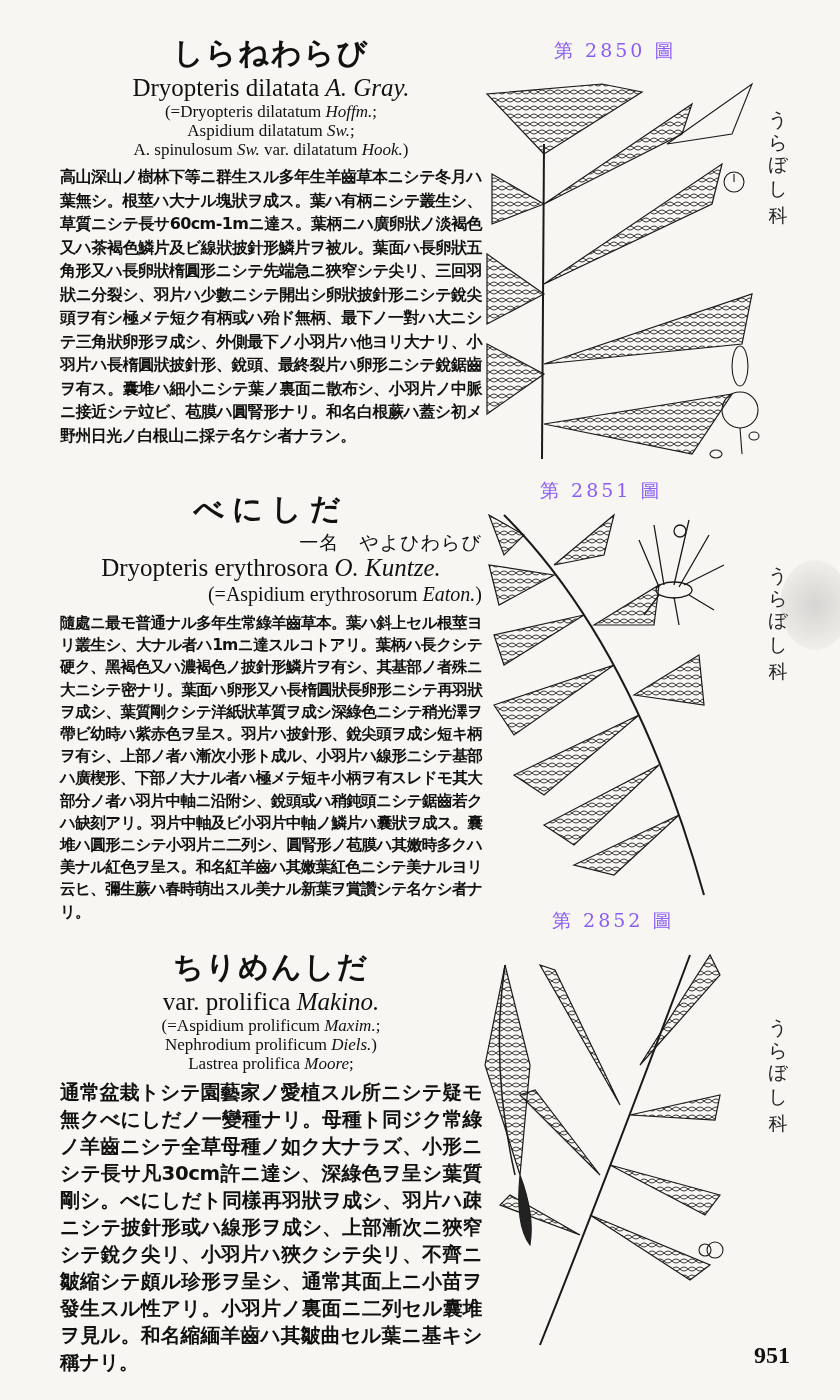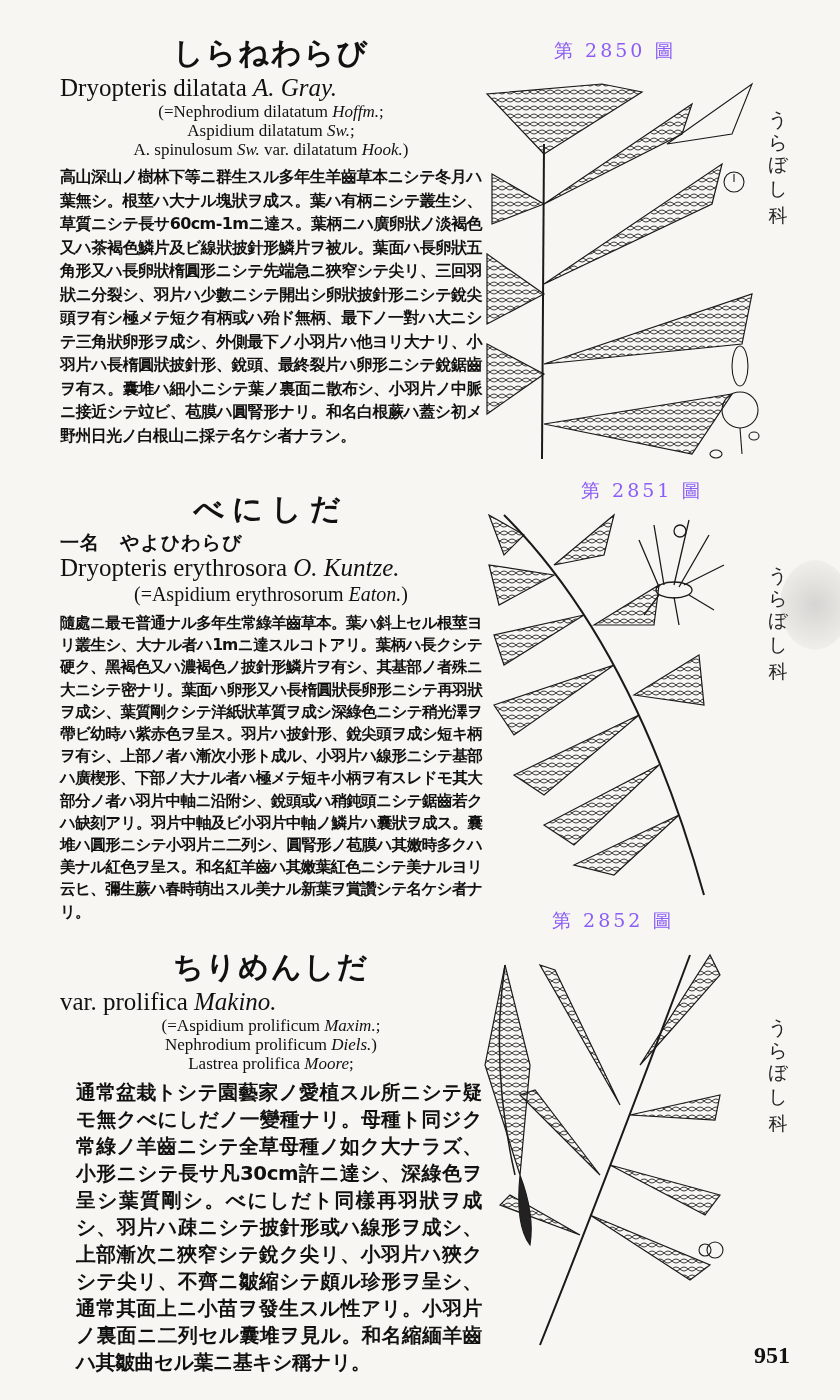--- a/index.html
+++ b/index.html
@@ -8,80 +8,80 @@
     background:#f7f6f2;
     font-family:"DejaVu Serif", "Liberation Serif", serif;
     color:#111;
   }
   .col-text { position:absolute; left:60px; width:422px; }
   .jp-title {
     text-align:center; font-family:"DejaVu Sans", sans-serif; font-weight:bold;
     font-size:30px; letter-spacing:2px; line-height:34px; margin:4px;
   }
   .jp-alt {
-    text-align:left; font-family:"DejaVu Sans", sans-serif; font-weight:bold;
+    text-align:right; font-family:"DejaVu Sans", sans-serif; font-weight:normal;
     font-size:19px; line-height:24px; margin:0; letter-spacing:1px;
   }
   .sci {
-    font-family:"Liberation Serif", serif; font-size:25px; line-height:28px; margin:0;
+    text-align:center; font-family:"Liberation Serif", serif; font-size:25px; line-height:28px; margin:0;
   }
   .sci i { font-style:italic; }
   .syn {
     text-align:center; font-family:"Liberation Serif", serif; font-size:17px; line-height:19px; margin:0;
   }
   .body-text {
     font-family:"DejaVu Sans", sans-serif; font-size:16px; line-height:23.5px;
     text-align:justify; margin:6px 0 0 0; letter-spacing:-0.6px; font-weight:bold;
   }
   .body-small { font-size:15.6px; line-height:22.2px; letter-spacing:-0.9px; }
-  .body-big { font-size:19.8px; line-height:27px; letter-spacing:-0.4px;margin-left:16px; }
+  .body-big { font-size:19.8px; line-height:27px; letter-spacing:-0.4px; }
   .fig-label {
     position:absolute; font-family:"DejaVu Serif", serif; font-size:19px; letter-spacing:3px; color:#8b5cf6;
   }
   .family {
     position:absolute; writing-mode:vertical-rl; font-family:"DejaVu Sans", sans-serif;
     font-size:19px; letter-spacing:2px; color:#222;
   }
   .plate { position:absolute; }
   .page-num {
     position:absolute; left:754px; top:1342px; font-family:"Liberation Serif", serif; font-weight:bold; font-size:24px;
   }
   .smudge { position:absolute; border-radius:50%; background:radial-gradient(circle, rgba(150,150,150,0.35), rgba(150,150,150,0)); }
 </style>
 </head>
 <body>
 
 <div class="col-text" style="top:32px;">
   <h1 class="jp-title">しらねわらび</h1>
   <p class="sci"><span>Dryopteris dilatata</span> <i>A. Gray.</i></p>
-  <p class="syn"><span>(=Nephrodium dilatatum </span><i>Hoffm.</i><span>;</span></p>
+  <p class="syn"><span>(=Dryopteris dilatatum </span><i>Hoffm.</i><span>;</span></p>
   <p class="syn"><span>Aspidium dilatatum </span><i>Sw.</i><span>;</span></p>
   <p class="syn"><span>A. spinulosum </span><i>Sw.</i><span> var. dilatatum </span><i>Hook.</i><span>)</span></p>
   <p class="body-text">高山深山ノ樹林下等ニ群生スル多年生羊齒草本ニシテ冬月ハ葉無シ。根莖ハ大ナル塊狀ヲ成ス。葉ハ有柄ニシテ叢生シ、草質ニシテ長サ60cm-1mニ達ス。葉柄ニハ廣卵狀ノ淡褐色又ハ茶褐色鱗片及ビ線狀披針形鱗片ヲ被ル。葉面ハ長卵狀五角形又ハ長卵狀楕圓形ニシテ先端急ニ狹窄シテ尖リ、三回羽狀ニ分裂シ、羽片ハ少數ニシテ開出シ卵狀披針形ニシテ銳尖頭ヲ有シ極メテ短ク有柄或ハ殆ド無柄、最下ノ一對ハ大ニシテ三角狀卵形ヲ成シ、外側最下ノ小羽片ハ他ヨリ大ナリ、小羽片ハ長楕圓狀披針形、銳頭、最終裂片ハ卵形ニシテ銳鋸齒ヲ有ス。囊堆ハ細小ニシテ葉ノ裏面ニ散布シ、小羽片ノ中脈ニ接近シテ竝ビ、苞膜ハ圓腎形ナリ。和名白根蕨ハ蓋シ初メ野州日光ノ白根山ニ採テ名ケシ者ナラン。</p>
 </div>
 
 <div class="col-text" style="top:488px;">
   <h1 class="jp-title" style="letter-spacing:8px;">べにしだ</h1>
   <p class="jp-alt">一名　やよひわらび</p>
   <p class="sci"><span>Dryopteris erythrosora</span> <i>O. Kuntze.</i></p>
-  <p class="syn" style="font-size:20px;line-height:24px;"><span>(=Aspidium erythrosorum </span><i>Eaton.</i><span>)</span></p>
+  <p class="syn" style="font-size:20px;line-height:24px;text-align:right;"><span>(=Aspidium erythrosorum </span><i>Eaton.</i><span>)</span></p>
   <p class="body-text body-small">隨處ニ最モ普通ナル多年生常綠羊齒草本。葉ハ斜上セル根莖ヨリ叢生シ、大ナル者ハ1mニ達スルコトアリ。葉柄ハ長クシテ硬ク、黑褐色又ハ濃褐色ノ披針形鱗片ヲ有シ、其基部ノ者殊ニ大ニシテ密ナリ。葉面ハ卵形又ハ長楕圓狀長卵形ニシテ再羽狀ヲ成シ、葉質剛クシテ洋紙狀革質ヲ成シ深綠色ニシテ稍光澤ヲ帶ビ幼時ハ紫赤色ヲ呈ス。羽片ハ披針形、銳尖頭ヲ成シ短キ柄ヲ有シ、上部ノ者ハ漸次小形ト成ル、小羽片ハ線形ニシテ基部ハ廣楔形、下部ノ大ナル者ハ極メテ短キ小柄ヲ有スレドモ其大部分ノ者ハ羽片中軸ニ沿附シ、銳頭或ハ稍鈍頭ニシテ鋸齒若クハ缺刻アリ。羽片中軸及ビ小羽片中軸ノ鱗片ハ囊狀ヲ成ス。囊堆ハ圓形ニシテ小羽片ニ二列シ、圓腎形ノ苞膜ハ其嫩時多クハ美ナル紅色ヲ呈ス。和名紅羊齒ハ其嫩葉紅色ニシテ美ナルヨリ云ヒ、彌生蕨ハ春時萌出スル美ナル新葉ヲ賞讚シテ名ケシ者ナリ。</p>
 </div>
 
 <div class="col-text" style="top:946px;">
   <h1 class="jp-title">ちりめんしだ</h1>
   <p class="sci"><span>var. prolifica</span> <i>Makino.</i></p>
   <p class="syn"><span>(=Aspidium prolificum </span><i>Maxim.</i><span>;</span></p>
   <p class="syn"><span>Nephrodium prolificum </span><i>Diels.</i><span>)</span></p>
   <p class="syn"><span>Lastrea prolifica </span><i>Moore</i><span>;</span></p>
   <p class="body-text body-big">通常盆栽トシテ園藝家ノ愛植スル所ニシテ疑モ無クべにしだノ一變種ナリ。母種ト同ジク常綠ノ羊齒ニシテ全草母種ノ如ク大ナラズ、小形ニシテ長サ凡30cm許ニ達シ、深綠色ヲ呈シ葉質剛シ。べにしだト同樣再羽狀ヲ成シ、羽片ハ疎ニシテ披針形或ハ線形ヲ成シ、上部漸次ニ狹窄シテ銳ク尖リ、小羽片ハ狹クシテ尖リ、不齊ニ皺縮シテ頗ル珍形ヲ呈シ、通常其面上ニ小苗ヲ發生スル性アリ。小羽片ノ裏面ニ二列セル囊堆ヲ見ル。和名縮緬羊齒ハ其皺曲セル葉ニ基キシ稱ナリ。</p>
 </div>
 
 <div class="fig-label" style="left:554px;top:38px;">第 2850 圖</div>
-<div class="fig-label" style="left:581px;top:478px;">第 2851 圖</div>
+<div class="fig-label" style="left:540px;top:478px;">第 2851 圖</div>
 <div class="fig-label" style="left:552px;top:908px;">第 2852 圖</div>
 
 <div class="family" style="left:766px;top:96px;">うらぼし科</div>
 <div class="family" style="left:766px;top:552px;">うらぼし科</div>
 <div class="family" style="left:766px;top:1004px;">うらぼし科</div>
 
 <div class="smudge" style="left:780px;top:560px;width:70px;height:90px;"></div>
 
 <svg class="plate" style="left:482px;top:64px;" width="290" height="400" viewBox="0 0 290 400">
   <defs>

